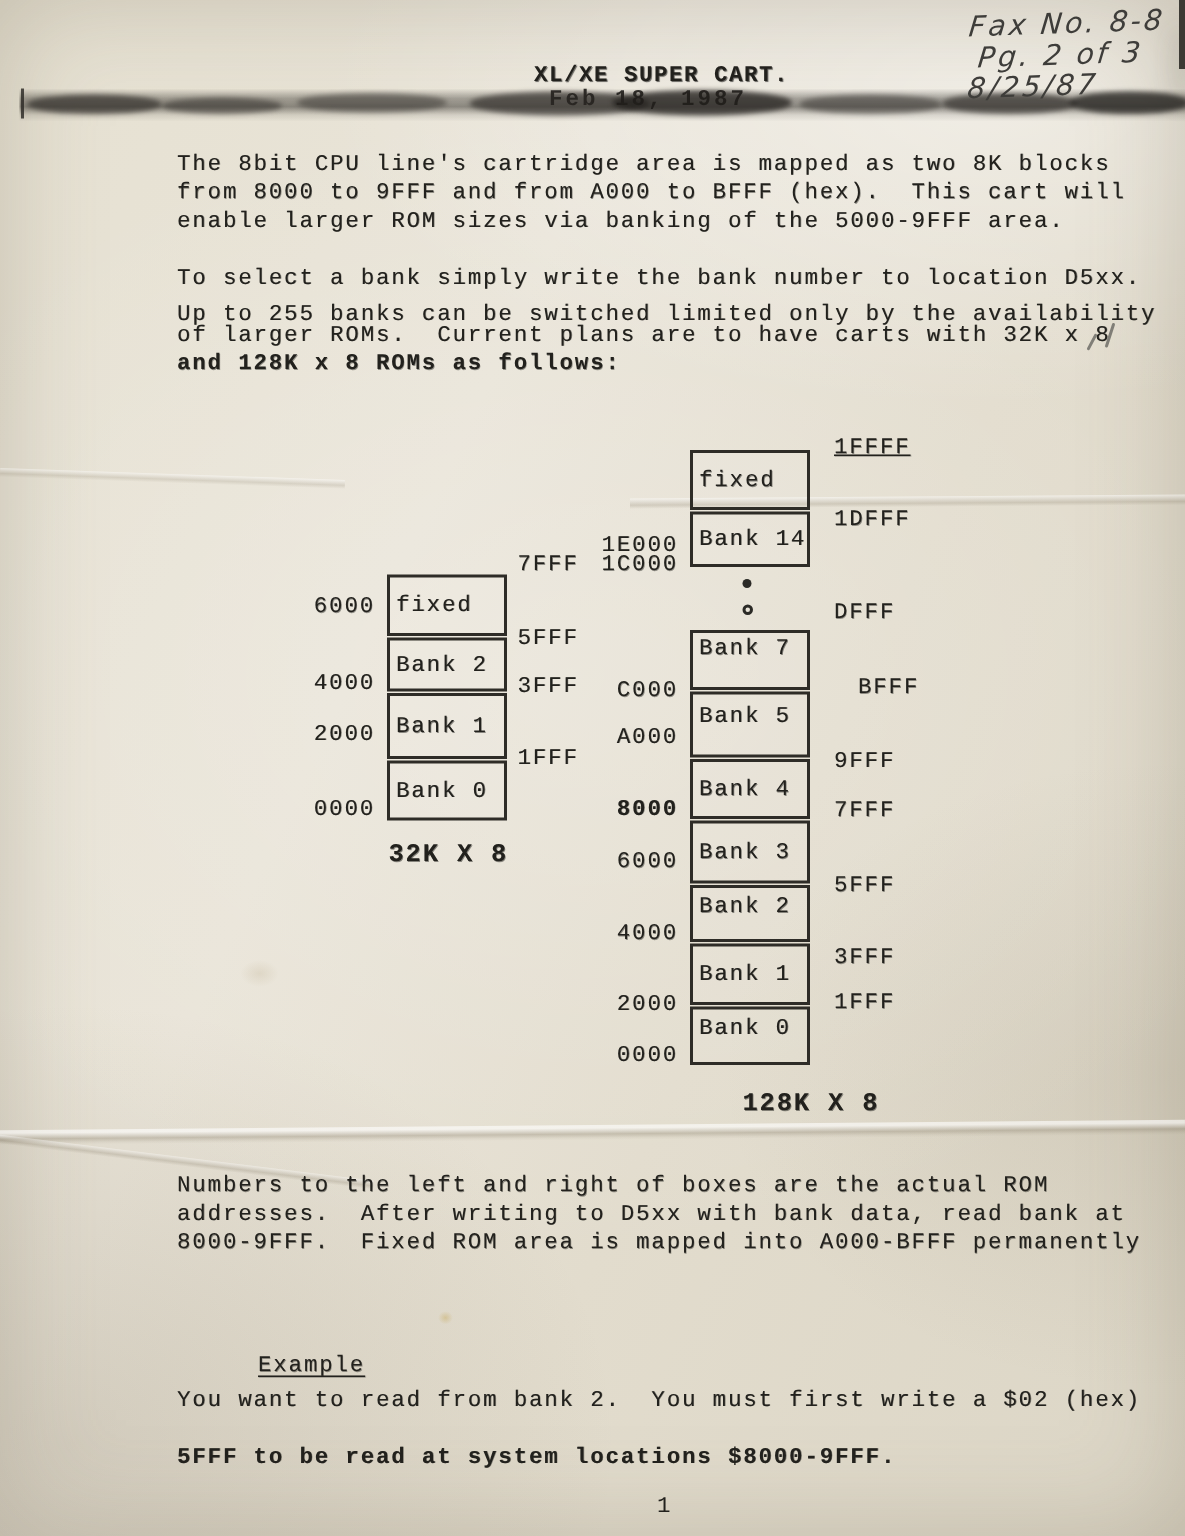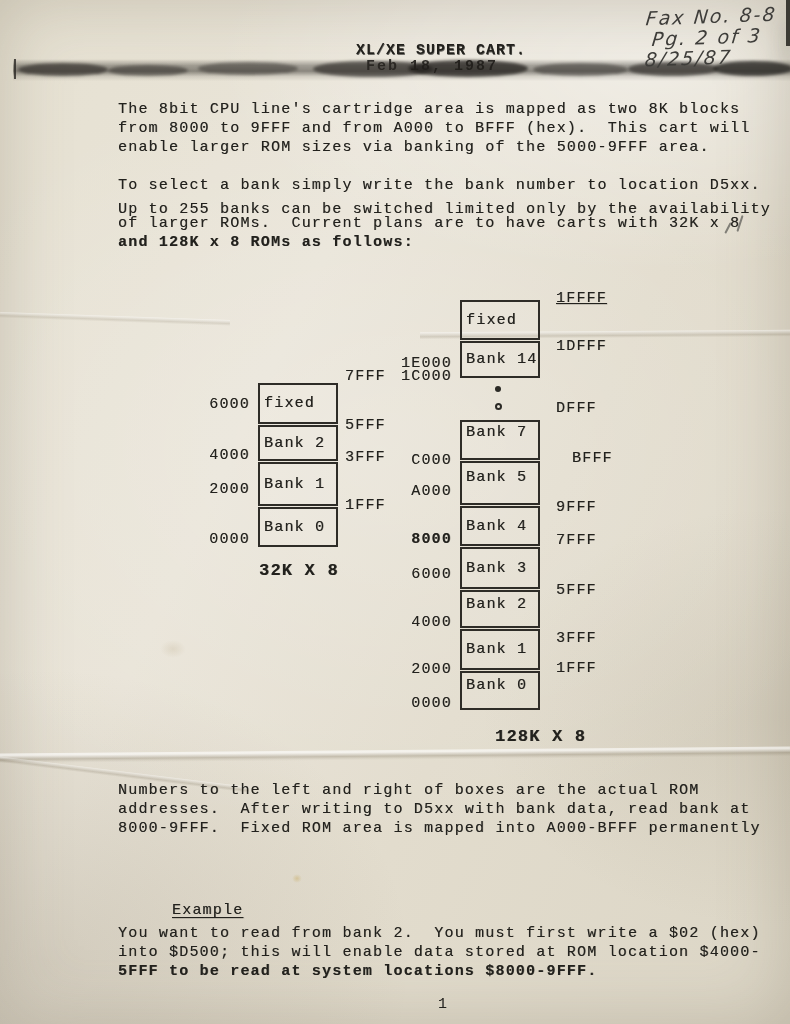--- a/index.html
+++ b/index.html
@@ -182,17 +182,16 @@
   <div class="addr" style="left:556px;top:660px;">1FFF</div>
 
   <div class="caption" style="left:455px;top:727px;margin-left:40px;">128K X 8</div>
 
   <div class="line" style="top:781px">Numbers to the left and right of boxes are the actual ROM</div>
   <div class="line" style="top:800px">addresses.  After writing to D5xx with bank data, read bank at</div>
   <div class="line" style="top:819px">8000-9FFF.  Fixed ROM area is mapped into A000-BFFF permanently</div>
 
   <div class="line" style="top:889px;left:172px;text-decoration:underline;text-underline-offset:3px;margin-top:12px;">Example</div>
   <div class="line" style="top:924px">You want to read from bank 2.  You must first write a $02 (hex)</div>
-  <div class="line" style="top:943px">into $D500; this will enable data stored at ROM location $4000-</div>
   <div class="line b" style="top:962px">5FFF to be read at system locations $8000-9FFF.</div>
 
   <div class="pagenum">1</div>
 </div>
 
 </body></html>

